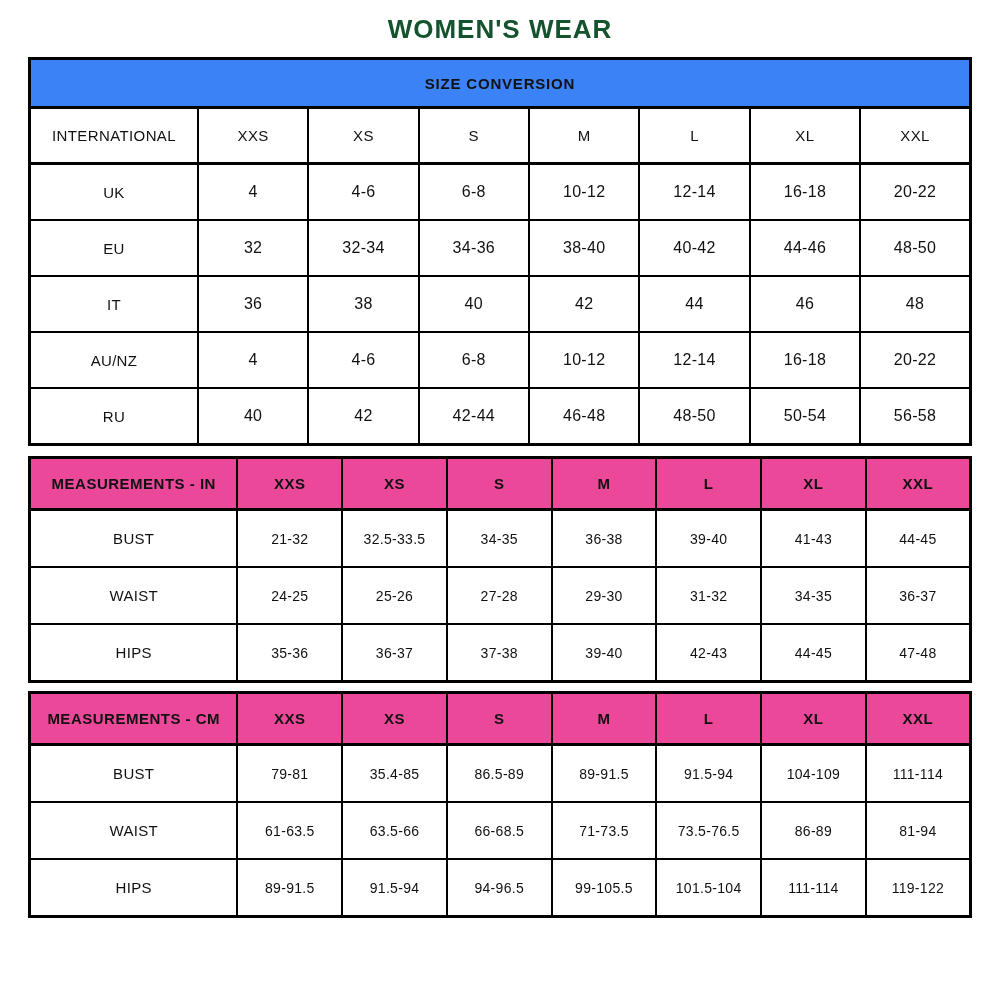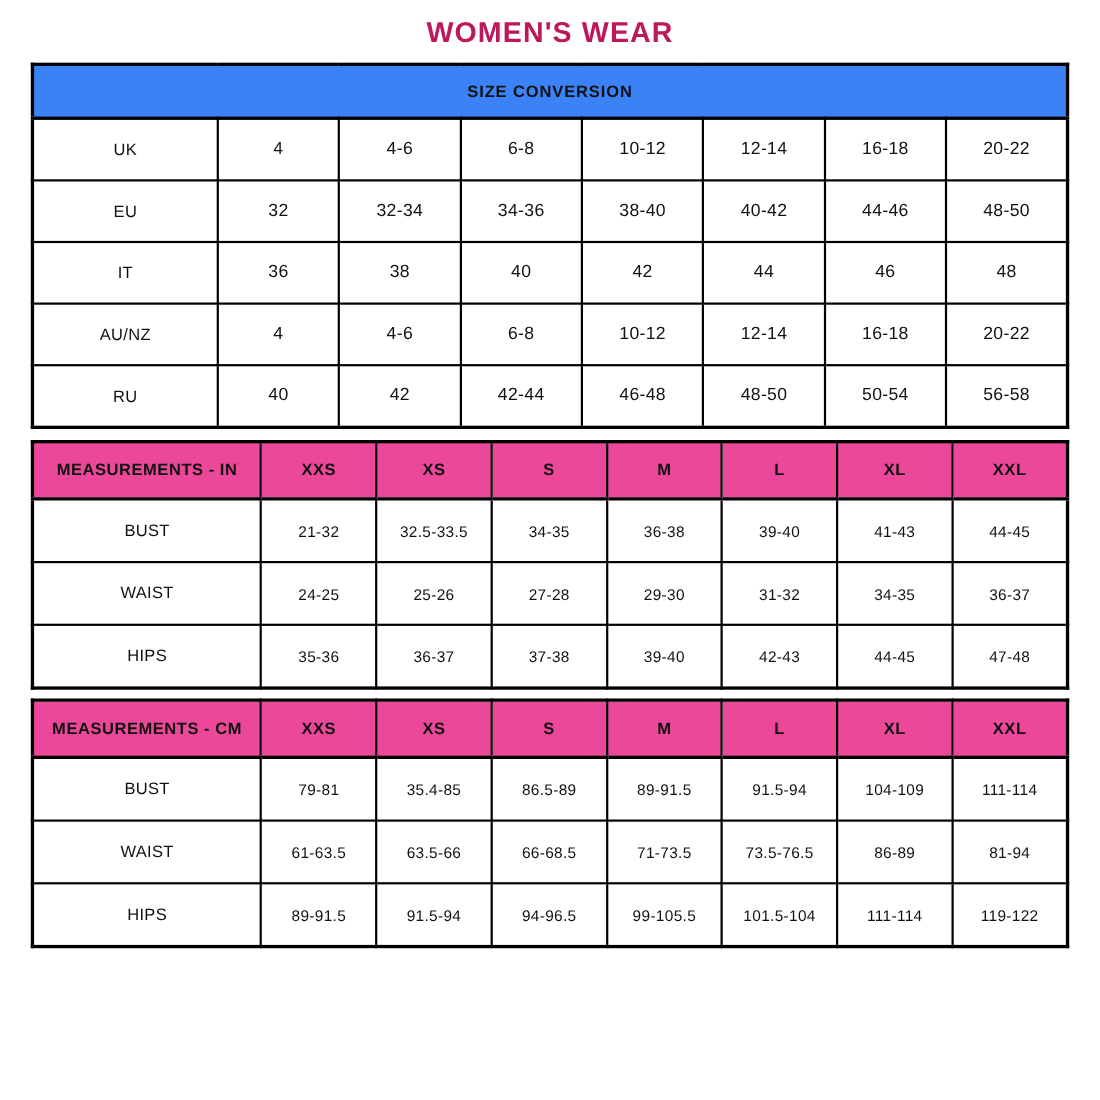--- a/index.html
+++ b/index.html
@@ -15,21 +15,21 @@
     box-sizing: border-box;
     padding: 10px 28px 0 28px;
     background: #ffffff;
   }
   .title {
     text-align: center;
     font-size: 26px;
     font-weight: bold;
     letter-spacing: 1px;
     padding: 4px 0 12px 0;
-    color: #be185d;
+    color: #14532d;
   }
   table {
     width: 100%;
     border-collapse: collapse;
     table-layout: fixed;
     border: 3px solid #000000;
   }
   td {
     border: 2px solid #000000;
     text-align: center;
@@ -93,20 +93,30 @@
         <col style="width:11.73%">
         <col style="width:11.73%">
       <col style="width:11.73%">
         <col style="width:11.73%">
         <col style="width:11.73%">
         <col style="width:11.73%">
     </colgroup>
     <tbody>
         <tr class="head">
       <td colspan="8">SIZE CONVERSION</td>
+    </tr>
+    <tr class="intl">
+      <td class="lab">INTERNATIONAL</td>
+      <td>XXS</td>
+      <td>XS</td>
+      <td>S</td>
+      <td>M</td>
+      <td>L</td>
+      <td>XL</td>
+      <td>XXL</td>
     </tr>
     <tr class="data">
       <td class="lab">UK</td>
       <td>4</td>
       <td>4-6</td>
       <td>6-8</td>
       <td>10-12</td>
       <td>12-14</td>
       <td>16-18</td>
       <td>20-22</td>

